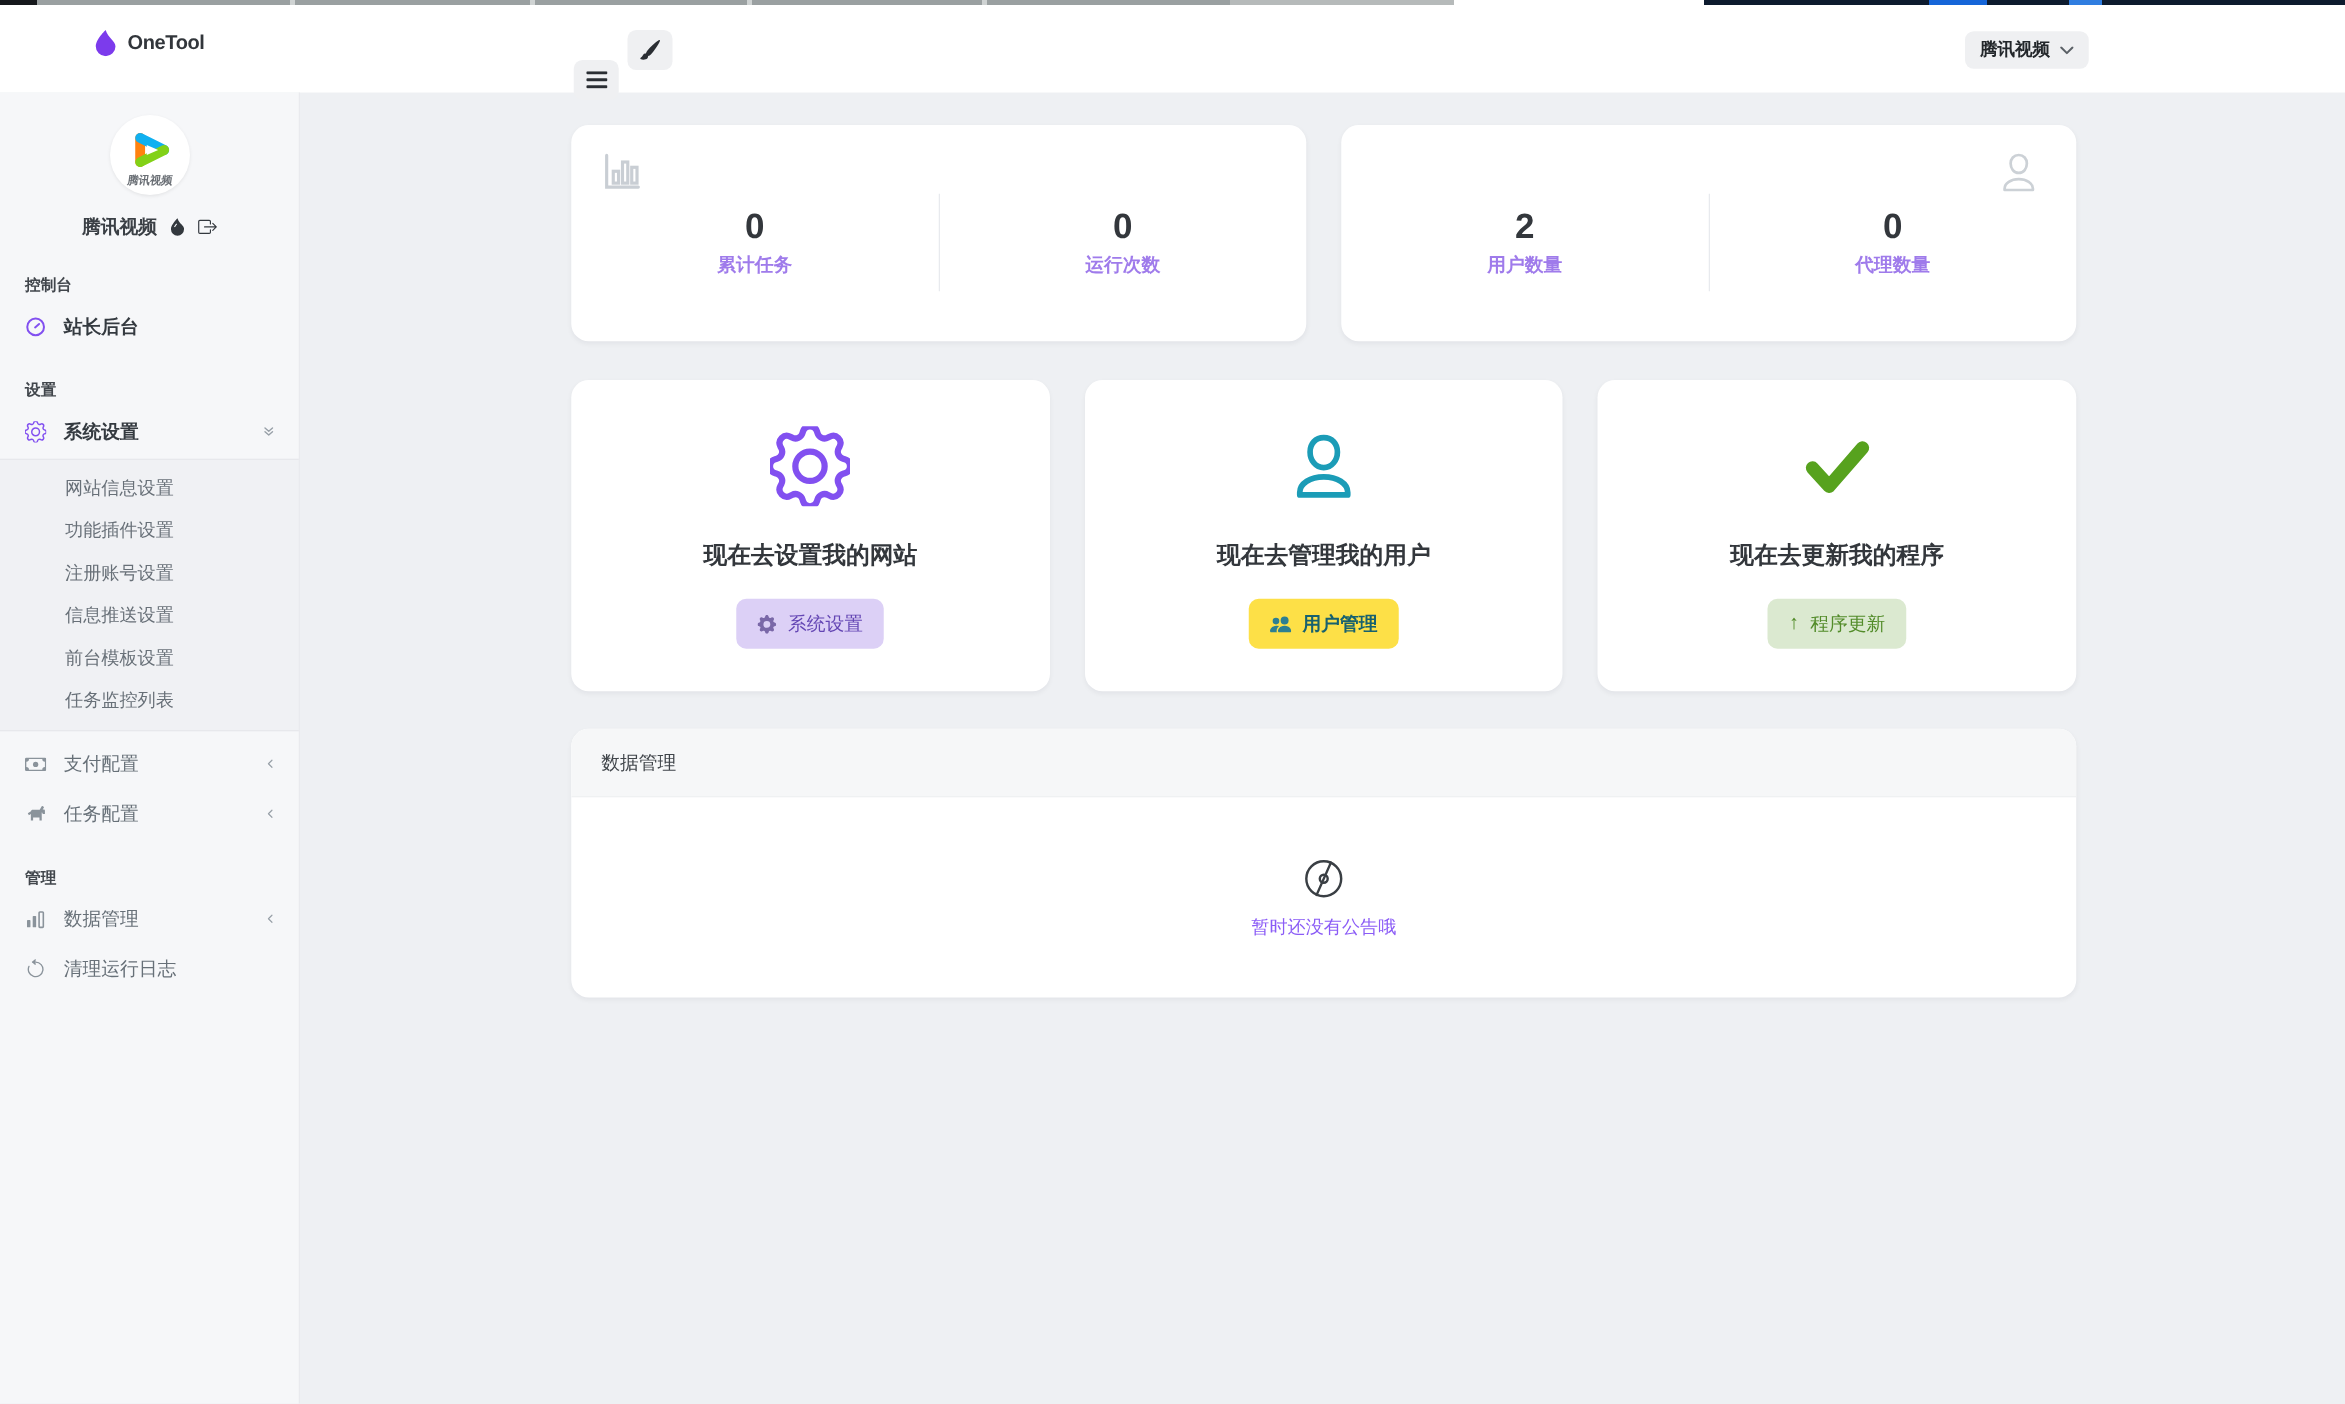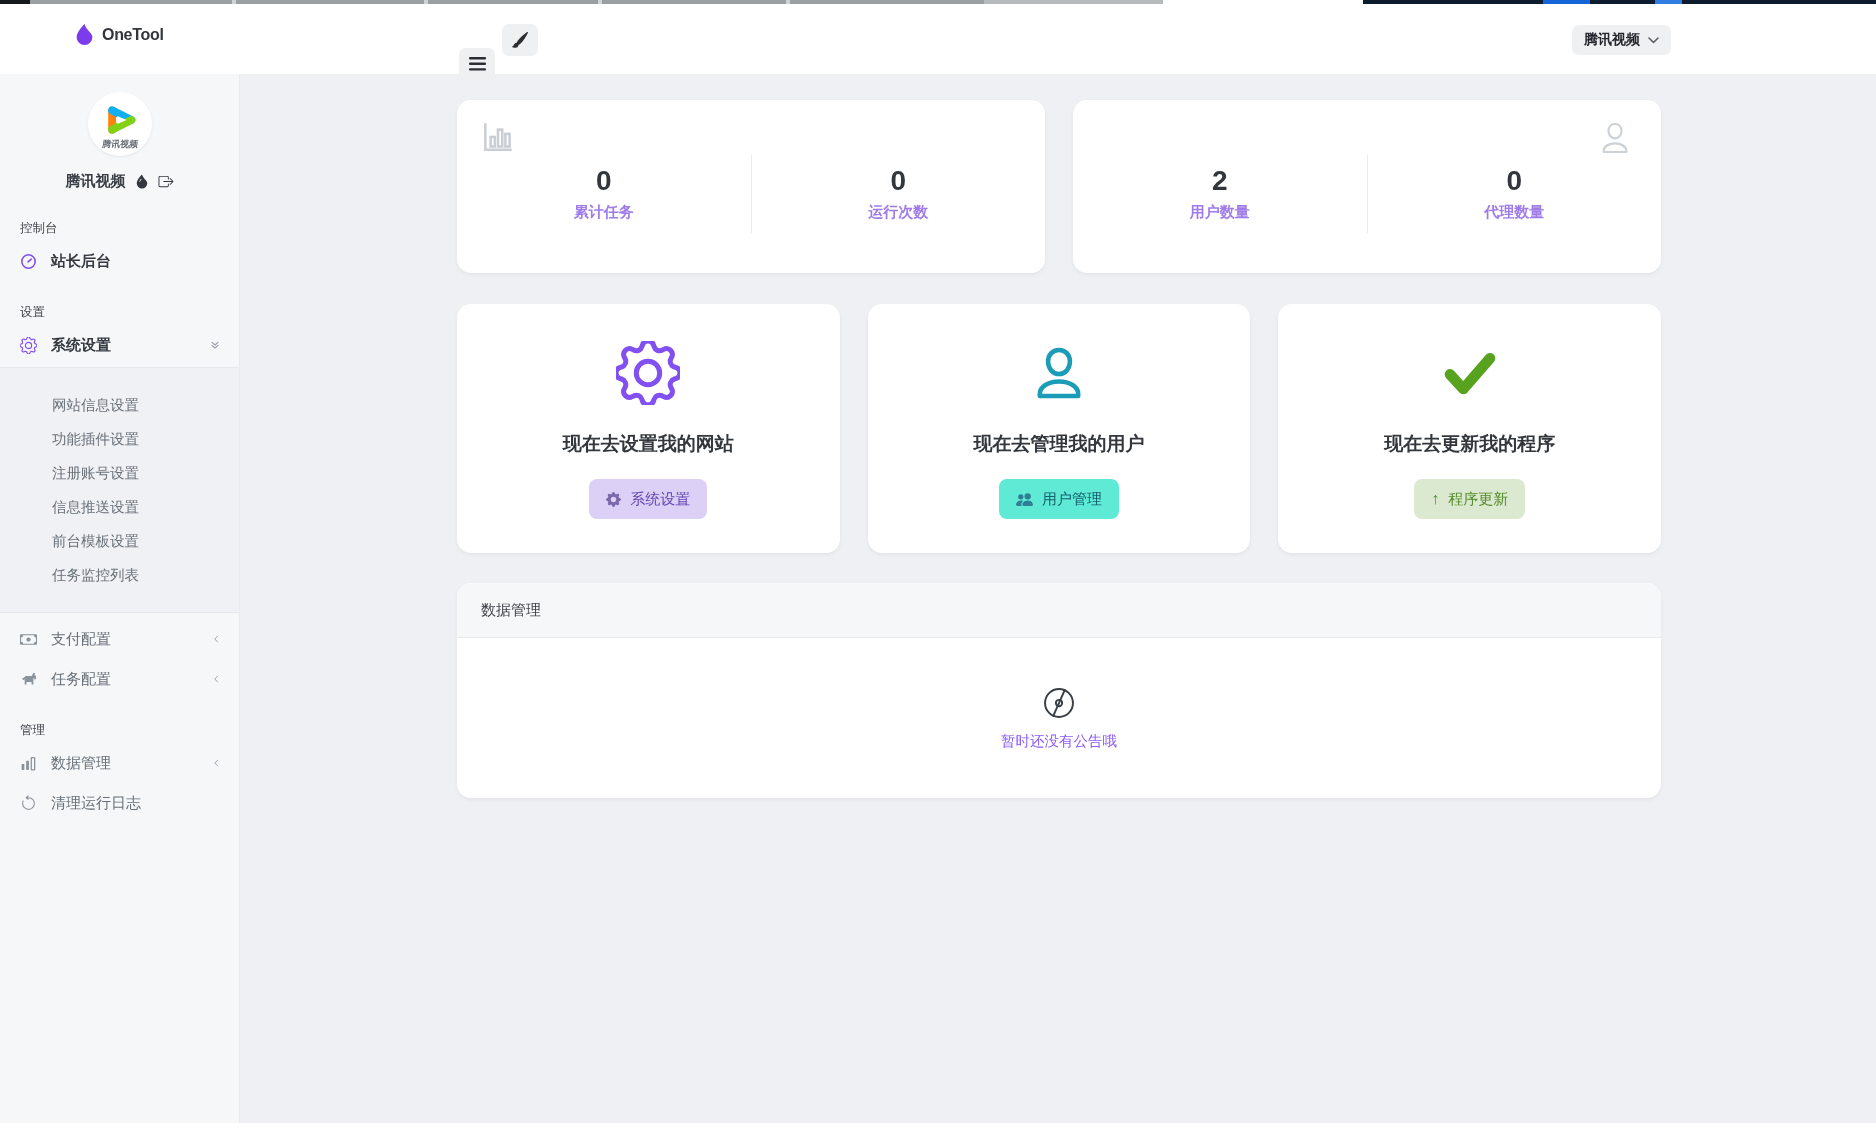--- a/index.html
+++ b/index.html
@@ -32,22 +32,22 @@
     box-shadow:0 1px 3px rgba(0,0,0,.08); display:flex; align-items:center; justify-content:center; overflow:hidden; }
   .avatar-caption { position:absolute; bottom:5px; left:0; right:0; text-align:center; font-size:9px; font-weight:bold;
     color:#6a6f75; transform:skewX(-8deg); letter-spacing:0; }
   .site-row { display:flex; align-items:center; justify-content:center; gap:9px; margin-top:16px; }
   .site-name { font-size:15px; font-weight:bold; color:#3a3f45; }
   .menu { margin-top:24px; }
   .m-item { display:flex; align-items:center; gap:14px; height:40px; padding:0 18px 0 20px; cursor:pointer; }
   .m-item .lbl { font-size:15px; color:#677078; }
   .m-item.active .lbl { color:#343a40; font-weight:bold; }
   .m-item .chev { margin-left:auto; display:flex; align-items:center; }
-  .m-header { font-size:12.5px; font-weight:normal; color:#41464c; padding-left:20px; margin-top:18px; height:26px; line-height:26px; }
-  .submenu { background:rgba(110,115,140,.045); border-top:1px solid #e7e8ec; border-bottom:1px solid #e7e8ec; padding:20px 0; margin-top:2px; margin-bottom:6px; }
+  .m-header { font-size:12.5px; font-weight:bold; color:#41464c; padding-left:20px; margin-top:18px; height:26px; line-height:26px; }
+  .submenu { background:rgba(110,115,140,.045); border-top:1px solid #e7e8ec; border-bottom:1px solid #e7e8ec; padding:6px 0; margin-top:2px; margin-bottom:6px; }
   .sm-item { height:34px; line-height:34px; padding-left:52px; font-size:14.5px; color:#687078; cursor:pointer; }
 
   
   .main { position:absolute; top:74px; left:240px; width:1636px; height:1049px; padding:26px 215px 0 217px; }
   .card { background:#fff; border-radius:14px; box-shadow:0 2px 4px rgba(20,20,40,.05); }
 
   .stats-row { display:flex; gap:28px; }
   .stat-card { position:relative; flex:1; height:173px; display:flex; align-items:center; }
   .stat-card .corner-icon { position:absolute; top:18px; }
   .stat-card .corner-icon.tl { left:22px; } .stat-card .corner-icon.tr { right:26px; }
@@ -56,21 +56,21 @@
   .stat-val { font-size:28px; font-weight:bold; color:#33373c; }
   .stat-lbl { margin-top:6px; font-size:15px; font-weight:bold; color:#9f7beb; }
   .stat-div { width:1px; height:78px; background:#e8eaee; }
 
   .actions-row { display:flex; gap:28px; margin-top:31px; }
   .action-card { flex:1; height:249px; display:flex; flex-direction:column; align-items:center; padding-top:37px; }
   .action-title { margin-top:26px; font-size:19px; font-weight:bold; color:#33373c; }
   .action-btn { margin-top:22px; height:40px; padding:0 17px; border-radius:8px; display:flex; align-items:center; gap:9px;
     font-size:15px; cursor:pointer; }
   .action-btn.purple { background:#dcd0f6; color:#6446b4; }
-  .action-btn.teal   { background:#5eead4; color:#17616f; }
+  .action-btn.teal   { background:#fde047; color:#17616f;font-weight:bold; }
   .action-btn.green  { background:#dbe9d0; color:#538c2a; }
   .arrow-up-glyph { font-size:16px; font-weight:bold; }
 
   .announce { margin-top:30px; height:215px; overflow:hidden; }
   .announce-head { height:55px; background:#f6f7f8; border-bottom:1px solid #eaebee; border-radius:14px 14px 0 0;
     display:flex; align-items:center; padding-left:24px; }
   .announce-title { font-size:15px; color:#40454a; }
   .announce-body { height:159px; display:flex; flex-direction:column; align-items:center; justify-content:center; gap:11px; }
   .empty-text { font-size:14.5px; color:#8b5cf6; }
 

